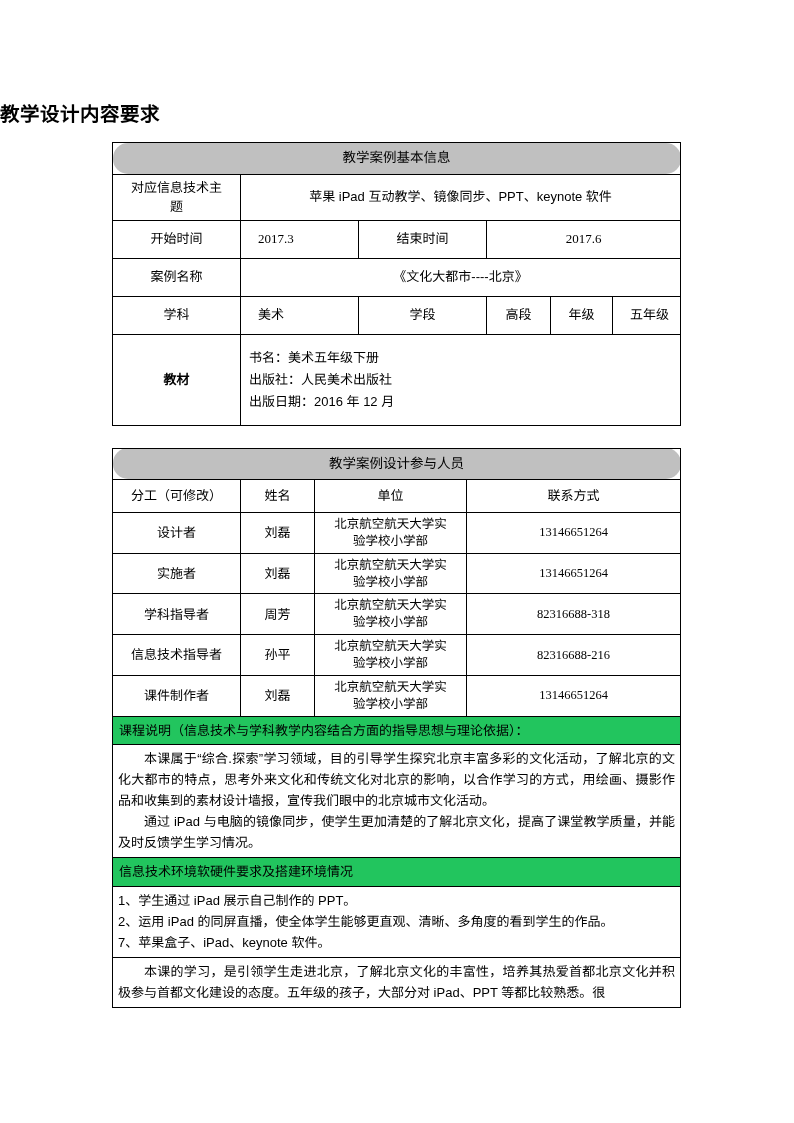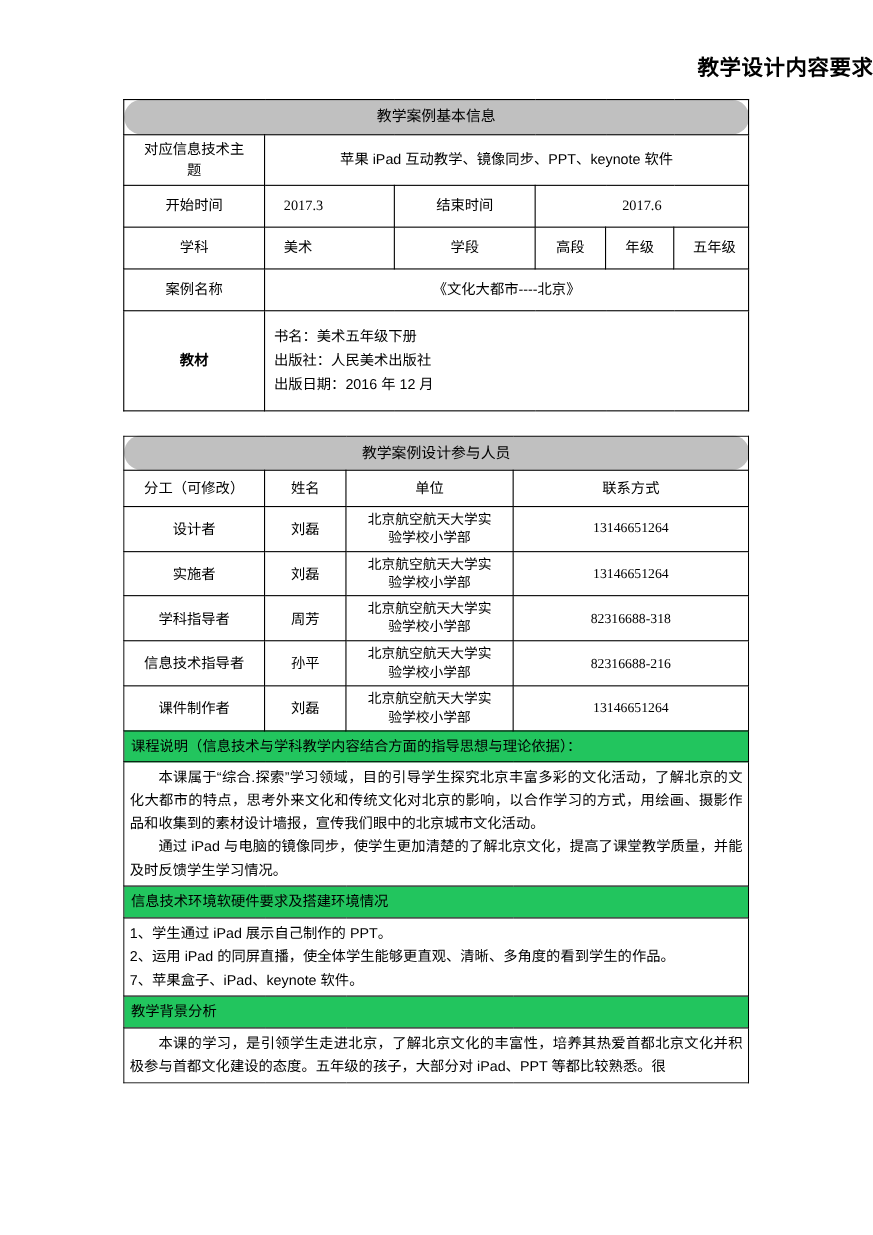--- a/index.html
+++ b/index.html
@@ -17,27 +17,27 @@
     -webkit-font-smoothing: none;
   }
   .page {
     position: relative;
     width: 794px;
     height: 1123px;
     box-sizing: border-box;
     padding: 0;
   }
   .doc-title {
-    text-align: right;
+    text-align: left;
     font-family: "Liberation Serif", "DejaVu Serif", serif;
     font-weight: bold;
     font-size: 19.5px;
     letter-spacing: 0.5px;
     margin: 0;
-    padding-top: 52px;
+    padding-top: 104px;
     line-height: 1.1;
   }
 
   
   table {
     border-collapse: collapse;
     width: 568px;
     margin-left: 112px;
     table-layout: fixed;
     font-size: 13px;
@@ -132,30 +132,30 @@
         <td class="ctr">对应信息技术主题</td>
         <td class="ctr" colspan="5">苹果 iPad 互动教学、镜像同步、PPT、keynote 软件</td>
       </tr>
       <tr class="r-tall">
         <td class="ctr">开始时间</td>
         <td class="left serifnum">2017.3</td>
         <td class="ctr">结束时间</td>
         <td class="ctr serifnum" colspan="3">2017.6</td>
       </tr>
       <tr class="r-tall">
+        <td class="ctr">案例名称</td>
+        <td class="ctr" colspan="5">《文化大都市----北京》</td>
+      </tr>
+      <tr class="r-tall">
         <td class="ctr">学科</td>
         <td class="left">美术</td>
         <td class="ctr">学段</td>
         <td class="ctr nowrapcell">高段</td>
         <td class="ctr nowrapcell">年级</td>
         <td class="ctr nowrapcell">五年级</td>
-      </tr>
-      <tr class="r-tall">
-        <td class="ctr">案例名称</td>
-        <td class="ctr" colspan="5">《文化大都市----北京》</td>
       </tr>
       <tr>
         <td class="ctr" style="height:84px;font-weight:bold;">教材</td>
         <td class="left" colspan="5" style="padding:6px 8px;line-height:1.7;">
           <div>书名：美术五年级下册</div>
           <div>出版社：人民美术出版社</div>
           <div>出版日期：2016 年 12 月</div>
         </td>
       </tr>
     </tbody>
@@ -224,23 +224,20 @@
         <td colspan="4">信息技术环境软硬件要求及搭建环境情况</td>
       </tr>
       <tr>
         <td class="para" colspan="4">
           <p>1、学生通过 iPad 展示自己制作的 PPT。</p>
           <p>2、运用 iPad 的同屏直播，使全体学生能够更直观、清晰、多角度的看到学生的作品。</p>
           <p>7、苹果盒子、iPad、keynote 软件。</p>
         </td>
       </tr>
 
-      <tr class="band">
-        <td colspan="4">教学背景分析</td>
-      </tr>
       <tr>
         <td class="para" colspan="4">
           <p class="indent">本课的学习，是引领学生走进北京，了解北京文化的丰富性，培养其热爱首都北京文化并积极参与首都文化建设的态度。五年级的孩子，大部分对 iPad、PPT 等都比较熟悉。很</p>
         </td>
       </tr>
     </tbody>
   </table>
 
 </div>
 

